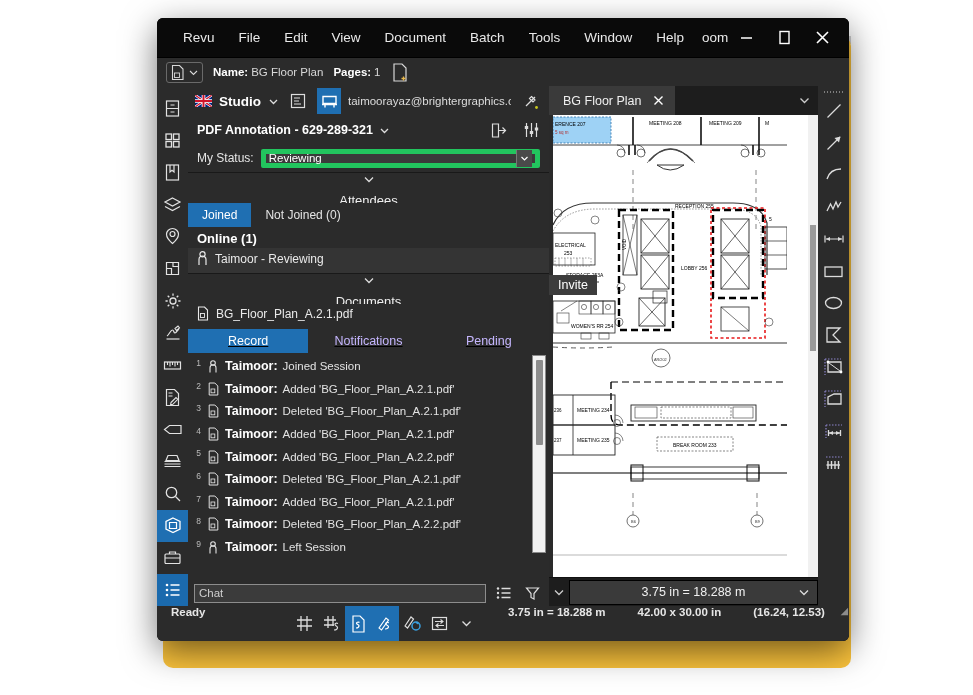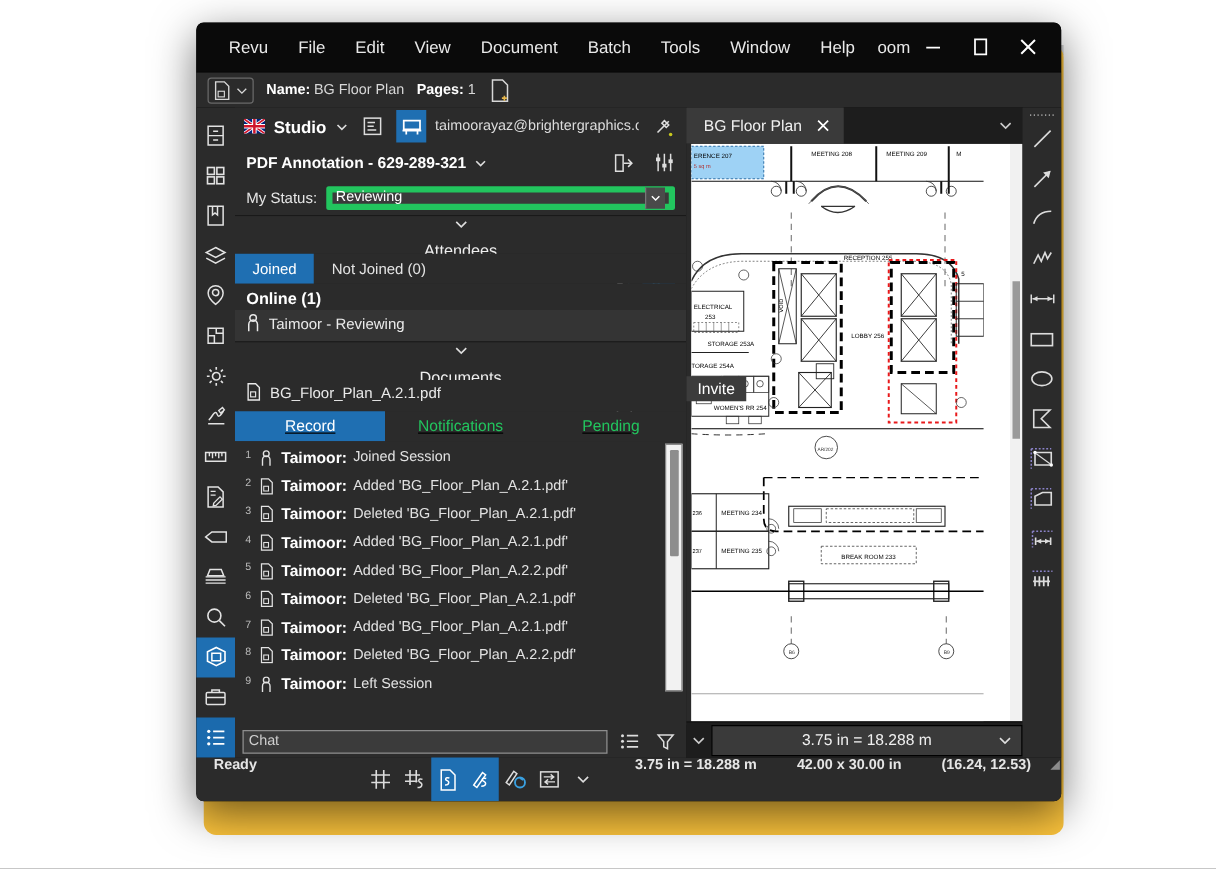--- a/index.html
+++ b/index.html
@@ -128,21 +128,21 @@
     display:flex;align-items:center;gap:7px;padding:3px 9px 7px;background:#343434;
     color:#eaeaea;font-size:12px;
   }
 
   .doclist{background:#2b2b2b;padding:0 9px 6px;}
   .docitem{display:flex;align-items:center;gap:7px;color:#eaeaea;font-size:12px;padding:2px 0;}
 
   .tabs2{display:flex;height:24px;background:#2b2b2b;text-decoration:underline;}
   .tabs2 .t{
     flex:1;display:flex;align-items:center;justify-content:center;
-    color:#22c55e;font-size:12.5px;
+    color:#c4b5fd;font-size:12.5px;
   }
   .tabs2 .t.active{background:#1f6fb2;color:#fff;}
 
   .records{
     flex:1;background:#2b2b2b;overflow:hidden;position:relative;padding-top:2px;
   }
   .rec{
     display:flex;align-items:center;gap:5px;height:22.6px;padding-left:4px;box-sizing:border-box;
   }
   .rec .n{color:#bbb;font-size:8.5px;width:9px;text-align:right;align-self:flex-start;padding-top:3px;}
@@ -175,21 +175,21 @@
   .doctab .x{display:flex;align-items:center;color:#fff;}
   .doctabs .spacer{flex:1;}
   .doctabs .chev{width:28px;display:flex;align-items:center;justify-content:center;color:#ccc;}
 
   .canvaswrap{flex:1;position:relative;overflow:hidden;background:#2a2a2a;}
   .canvas{position:absolute;left:4px;top:0;right:10px;bottom:0;background:#fff;overflow:hidden;}
   .vscroll{position:absolute;right:0;top:0;width:10px;bottom:0;background:#f1f1f1;}
   .vthumb{position:absolute;left:2px;top:110px;width:6px;height:126px;background:#9a9a9a;}
 
   .tooltip{
-    position:absolute;left:0px;top:186px;background:#3c3c3c;color:#fff;font-size:12.5px;
+    position:absolute;left:0px;top:160px;background:#3c3c3c;color:#fff;font-size:12.5px;
     padding:3px 9px;z-index:9;
   }
 
   .scalebar{
     height:28px;background:#1d1d1d;display:flex;align-items:center;
     border-top:1px solid #111;
   }
   .scaleleft{width:20px;display:flex;align-items:center;justify-content:center;color:#ccc;}
   .scalebox{
     flex:1;height:25px;background:#3a3a3a;border:1px solid #000;box-sizing:border-box;

